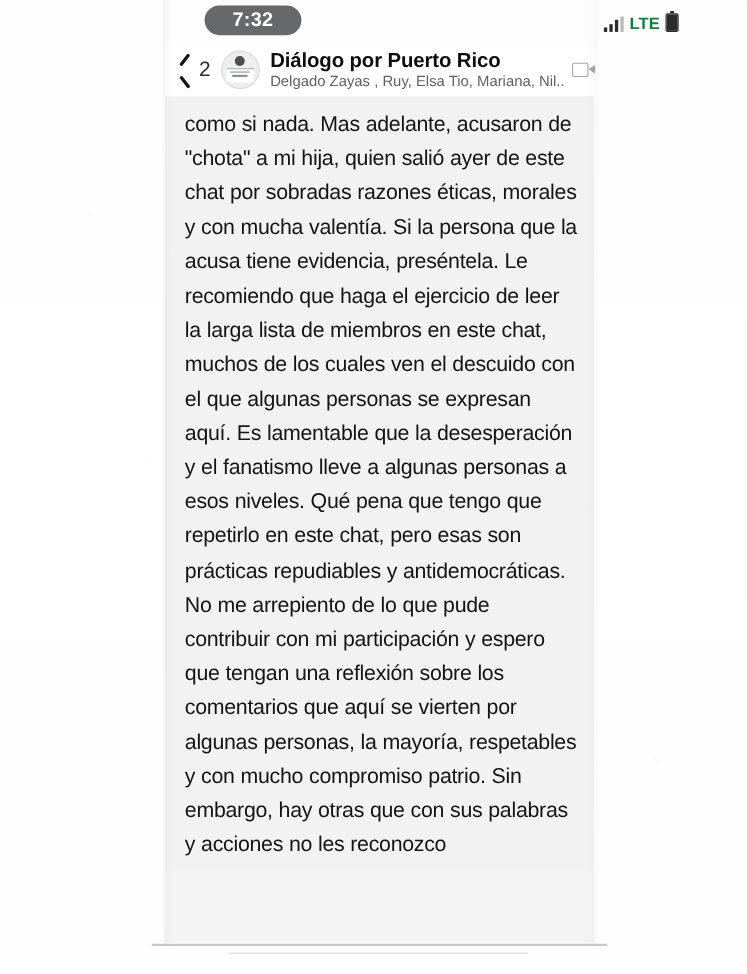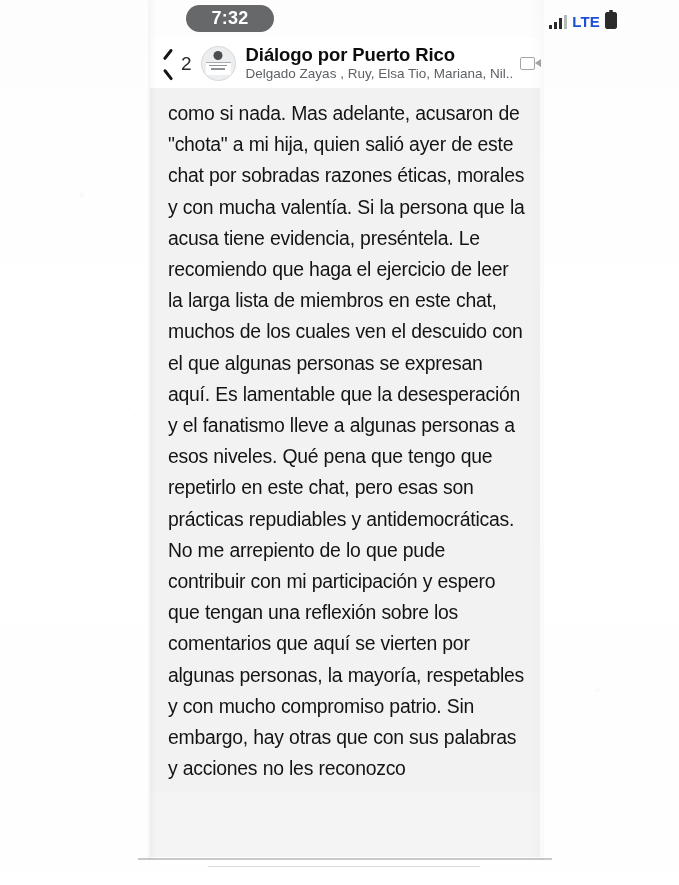--- a/index.html
+++ b/index.html
@@ -90,21 +90,21 @@
     width: 3.5px;
     background: #2b2b2b;
   }
   .sig-bars i:nth-child(1) { height: 4px; }
   .sig-bars i:nth-child(2) { height: 7px; }
   .sig-bars i:nth-child(3) { height: 11px; }
   .sig-bars i:nth-child(4) { height: 14px; background:#b9b9b9; }
   #lte-label {
     font-size: 15px;
     font-weight: 700;
-    color: #1d4ed8;
+    color: #15803d;
     letter-spacing: .2px;
     line-height: 15px;
   }
   #battery-icon {
     width: 10px;
     height: 15px;
     border: 1.6px solid #2b2b2b;
     border-radius: 2px;
     position: relative;
     background: linear-gradient(180deg,#2b2b2b 0 100%);

